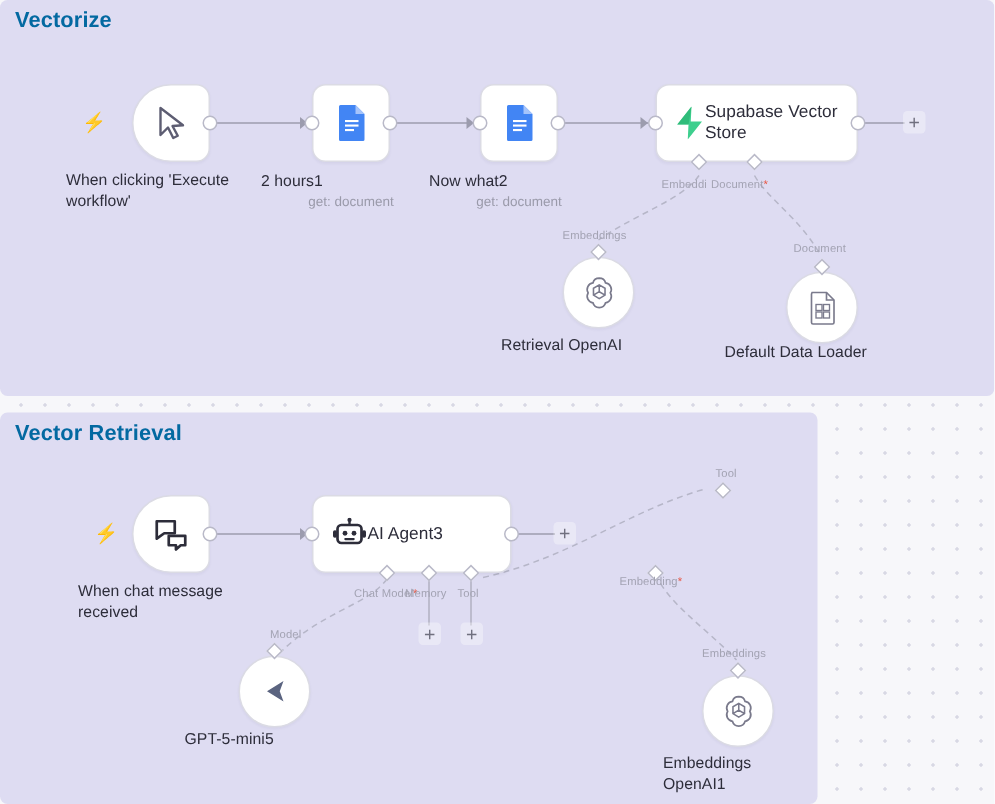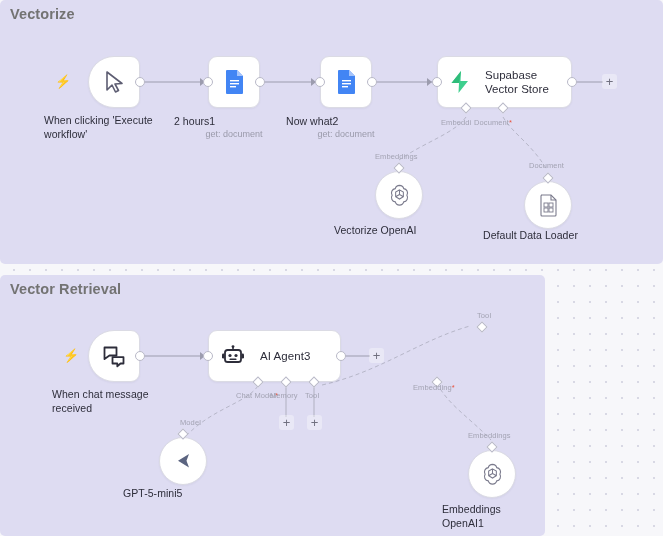--- a/index.html
+++ b/index.html
@@ -31,21 +31,21 @@
     background: #dedcf2;
     border-radius: 5px;
     box-sizing: border-box;
   }
   .panel-title {
     position: absolute;
     left: 10px;
     top: 6px;
     font-size: 14.5px;
     font-weight: bold;
-    color: #737373;
+    color: #0369a1;
     letter-spacing: .1px;
   }
   #panel-vectorize { top: 0; width: 663px; height: 264px; }
   #panel-retrieval { top: 275px; width: 545px; height: 261px; }
 
   
   #edges {
     position: absolute;
     left: 0; top: 0;
     width: 663px; height: 536px;
@@ -68,21 +68,21 @@
     justify-content: center;
   }
   .node-trigger {
     width: 52px; height: 52px;
     border-radius: 26px 9px 9px 26px;
     justify-content: center;
   }
   .node-wide {
     border-radius: 9px;
     padding-left: 12px;
-    gap: 15px;
+    gap: 0;
   }
   .node-pill {
     border-radius: 27px;
     padding-left: 14px;
     gap: 11px;
   }
   .node-title-inline {
     font-size: 11.5px;
     color: #2d2d3a;
     line-height: 1.25;
@@ -286,21 +286,21 @@
   <div class="port-diamond" style="left:395px; top:164px;"></div>
   <div class="port-label" style="left:375px; top:152px;">Embeddings</div>
   <div class="node-circle" style="left:375px; top:171px;">
     <span>
       <svg class="icn" width="25" height="25" viewBox="0 0 24 24">
         <path d="M12 2.3 a4.2 4.2 0 0 1 4.05 3.1 4.2 4.2 0 0 1 3.05 6.35 4.2 4.2 0 0 1 -3.05 6.35 4.2 4.2 0 0 1 -8.1 0 4.2 4.2 0 0 1 -3.05 -6.35 4.2 4.2 0 0 1 3.05 -6.35 A4.2 4.2 0 0 1 12 2.3 z" fill="none" stroke="#7a7a8c" stroke-width="1.1"></path>
         <path d="M12 6.6 L15.7 8.8 v4.4 L12 15.4 8.3 13.2 V8.8 z M12 6.6 v4.4 l3.7 2.2 M12 11 L8.3 13.2" fill="none" stroke="#7a7a8c" stroke-width="1"></path>
       </svg>
     </span>
   </div>
-  <div class="node-label" style="left:334px; top:224px; width:130px;">Vectorize OpenAI</div>
+  <div class="node-label" style="left:334px; top:224px; width:130px;">Retrieval OpenAI</div>
 
   <div class="port-diamond" style="left:544px; top:174px;"></div>
   <div class="port-label" style="left:529px; top:161px;">Document</div>
   <div class="node-circle" style="left:524px; top:181px;">
     <span>
       <svg class="icn" width="19" height="23" viewBox="0 0 19 23">
         <path d="M2 1 h10 l5 5 v15 a1 1 0 0 1 -1 1 H3 a1 1 0 0 1 -1 -1 V2 a1 1 0 0 1 1 -1 z" fill="none" stroke="#7a7a8c" stroke-width="1.1"></path>
         <path d="M12 1 v5 h5" fill="none" stroke="#7a7a8c" stroke-width="1.1"></path>
         <rect x="5" y="9" width="4" height="4" fill="none" stroke="#7a7a8c" stroke-width=".9"></rect>
         <rect x="10" y="9" width="4" height="4" fill="none" stroke="#7a7a8c" stroke-width=".9"></rect>

